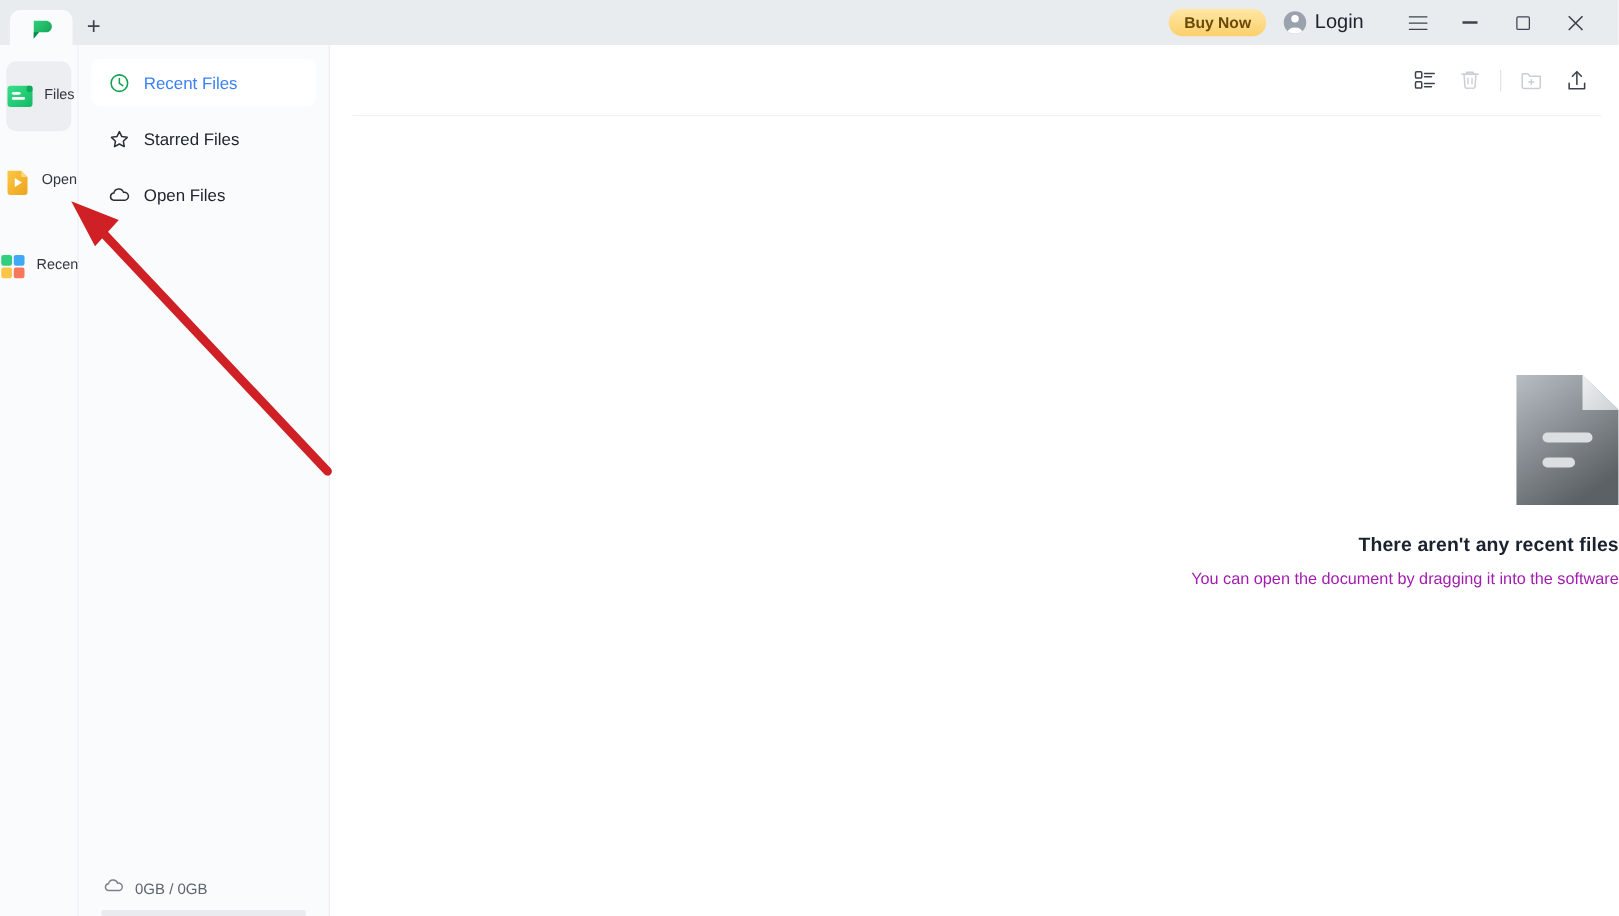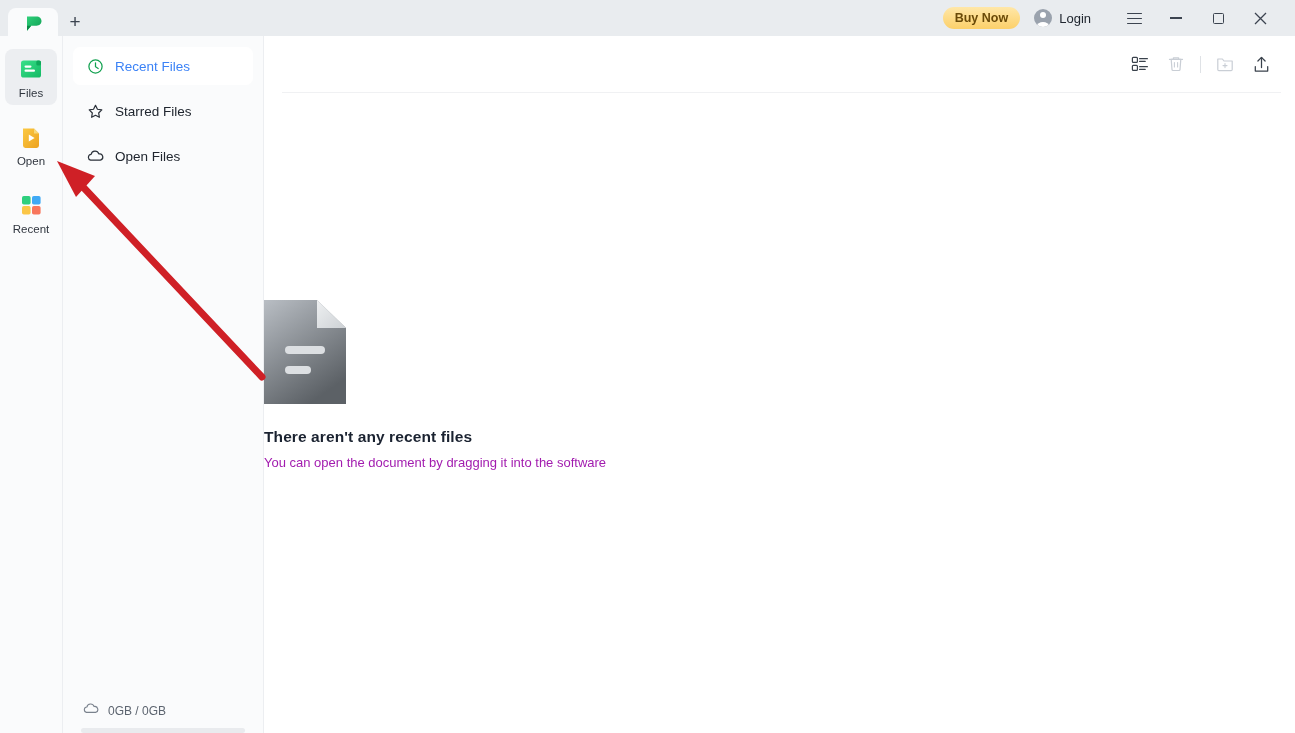--- a/index.html
+++ b/index.html
@@ -50,21 +50,21 @@
   .buynow {
     height: 22px; padding: 0 12px;
     border-radius: 11px;
     background: linear-gradient(180deg,#ffe7a8 0%, #fcd06a 100%);
     color: #6a4a08; font-size: 12.5px; font-weight: 700;
     display: flex; align-items: center; justify-content: center;
     cursor: pointer; margin-right: 14px;
   }
   .login {
     display: flex; align-items: center; gap: 7px;
-    color: #20262f; font-size: 13px;
+    color: #20262f; font-size: 16px;
     margin-right: 22px; cursor: pointer;
   }
   .avatar {
     width: 18px; height: 18px; border-radius: 50%;
     background: #9aa2ad;
     display: flex; align-items: flex-end; justify-content: center;
     overflow: hidden; position: relative;
   }
   .avatar::before {
     content: ""; position: absolute; top: 3px;
@@ -97,21 +97,21 @@
   .rail {
     width: 63px; flex: 0 0 63px;
     background: #fafbfc;
     border-right: 1px solid #eceef1;
     padding-top: 13px;
     display: flex; flex-direction: column; align-items: center;
   }
   .rail-item {
     width: 52px; height: 56px;
     border-radius: 8px;
-    display: flex; flex-direction: column; align-items: center; justify-content: center;
+    display: flex; flex-direction: row; align-items: center; justify-content: center;
     gap: 5px; cursor: pointer; margin-bottom: 12px;
   }
   .rail-item.active { background: #eceef1; }
   .rail-label { font-size: 11.5px; color: #30363f; line-height: 1; }
   .rail-icn { width: 28px; height: 28px; display: block; }
 
   
   .nav {
     width: 201px; flex: 0 0 201px;
     background: #fafbfc;
@@ -164,21 +164,21 @@
     display: flex; align-items: center; justify-content: center;
     cursor: pointer; color: #3a424c;
   }
   .tb-icon.dim { color: #c9ced5; cursor: default; }
   .tb-icon:first-of-type { margin-left: 20px; }
   .vdiv { width: 1px; height: 17px; background: #dfe2e6; margin: 0 6px; }
   .toolbar-rule { height: 1px; background: #f0f1f3; margin-left: 18px; margin-right: 14px; }
 
   .content {
     flex: 1; display: flex; flex-direction: column;
-    align-items: flex-start; justify-content: center;
+    align-items: flex-end; justify-content: center;
     padding-bottom: 56px; min-height: 0;
   }
   .empty-doc { width: 82px; height: 104px; margin-bottom: 24px; }
   .empty-title {
     font-size: 15.5px; font-weight: 700; color: #1a2230;
     margin-bottom: 9px; letter-spacing: 0.1px;
   }
   .empty-sub { font-size: 13px; color: #a21caf; }
 
   

